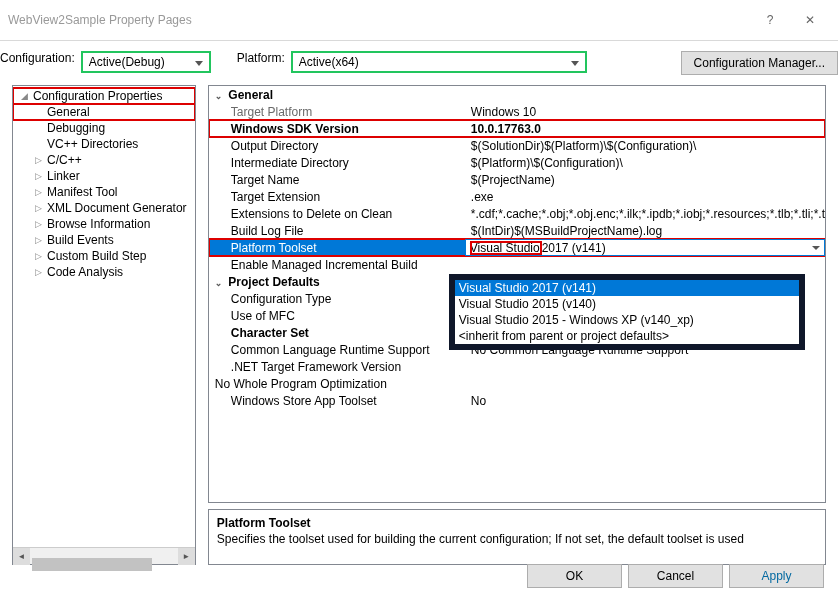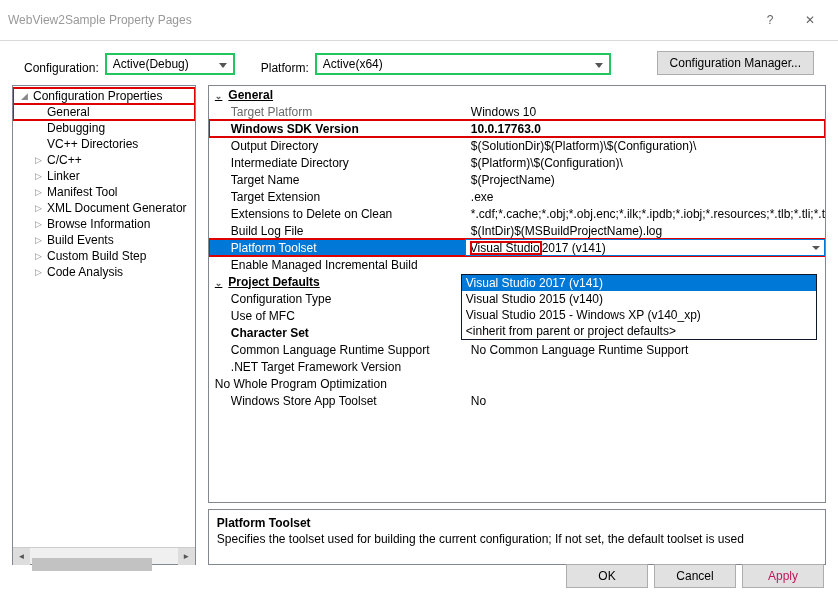--- a/index.html
+++ b/index.html
@@ -2,21 +2,21 @@
 <html><head>
 <meta charset="utf-8">
 <style>
 * { box-sizing: border-box; margin: 0; padding: 0; font-family: "Segoe UI", Tahoma, sans-serif; font-size: 12px; }
 body { background: #fff; width: 838px; height: 598px; overflow: hidden; position: relative; }
 
 .titlebar { height: 41px; background: #fff; border-bottom: 1px solid #d9d9d9; display: flex; align-items: center; padding: 0 8px; color: #999; }
 .titlebar .title { flex: 1; }
 .titlebar .help, .titlebar .close { width: 40px; height: 30px; display: flex; align-items: center; justify-content: center; color: #666; cursor: default; }
 
-.config-row { display: flex; align-items: flex-end; gap: 6px; padding: 10px 24px; }
+.config-row { display: flex; align-items: flex-start; gap: 6px; padding: 10px 0; }
 .config-row label { color: #000; }
 .config-row .combo { height: 22px; border: 2px solid #22c55e; background: #fff; padding: 0 20px 0 6px; display: flex; align-items: center; position: relative; }
 .config-row .combo::after { content: ""; position: absolute; right: 6px; top: 8px; width: 0; height: 0; border-left: 4px solid transparent; border-right: 4px solid transparent; border-top: 5px solid #555; }
 .config-row .btn { height: 24px; border: 1px solid #adadad; background: #e1e1e1; padding: 0 12px; display: flex; align-items: center; }
 
 .main { display: flex; padding: 0 12px; gap: 12px; height: 480px; }
 .tree-pane { width: 190px; border: 1px solid #828790; display: flex; flex-direction: column; }
 .tree-scroll { flex: 1; overflow: hidden; padding: 2px 0; }
 .tree-node { white-space: nowrap; padding: 1px 0 1px 8px; display: flex; align-items: center; cursor: default; }
 .tree-node.level1 { padding-left: 22px; }
@@ -26,39 +26,39 @@
 .tree-hscroll .arrow { width: 17px; height: 17px; background: #ddd; display: flex; align-items: center; justify-content: center; font-size: 8px; color: #555; }
 .tree-hscroll .track { flex: 1; position: relative; }
 .tree-hscroll .thumb { position: absolute; left: 2px; top: 2px; height: 13px; width: 120px; background: #c2c2c2; }
 
 .right-pane { flex: 1; display: flex; flex-direction: column; gap: 6px; }
 .prop-grid { flex: 1; border: 1px solid #828790; overflow: hidden; position: relative; display: flex; flex-direction: column; }
 .grid-body { flex: 1; overflow: hidden; }
 .grid-row { display: flex; height: 17px; align-items: center; }
 .grid-row .col-label { width: 256px; padding-left: 22px; overflow: hidden; white-space: nowrap; }
 .grid-row .col-value { flex: 1; padding-left: 6px; overflow: hidden; white-space: nowrap; }
-.grid-row.section .col-label { padding-left: 6px; font-weight: 700; text-decoration: underline; }
+.grid-row.section .col-label { padding-left: 6px; font-weight: 700; }
 .grid-row.section .exp2 { margin-right: 6px; font-size: 9px; color: #555; }
 .grid-row.dim .col-label { color: #6a6a6a; }
 .grid-row.bold .col-label, .grid-row.bold .col-value { font-weight: 700; }
 .grid-row.highlight-box { outline: 2px solid #d00; outline-offset: -1px; position: relative; z-index: 2; }
 .grid-row.selected { background: #0078d7; color: #fff; }
 .grid-row.selected .col-value-cell { background: #fff; color: #000; border: 1px solid #0078d7; height: 17px; display: flex; align-items: center; padding-left: 4px; position: relative; }
 .grid-row.selected .col-value-cell::after { content: ""; position: absolute; right: 4px; top: 6px; width: 0; height: 0; border-left: 4px solid transparent; border-right: 4px solid transparent; border-top: 4px solid #555; }
 .split-red { outline: 2px solid #d00; outline-offset: -2px; display: inline-block; padding: 0 2px 0 0; }
-.dropdown { position: absolute; left: 252px; top: 188px; width: 356px; border: 1px solid #0f172a; background: #fff; z-index: 5; }
+.dropdown { position: absolute; left: 240px; top: 188px; width: 356px; border: 6px solid #0f172a; background: #fff; z-index: 5; }
 .dropdown .dd-item { padding: 0 4px; height: 16px; line-height: 16px; white-space: nowrap; overflow: hidden; }
 .dropdown .dd-item.sel { background: #0078d7; color: #fff; }
 
 .desc-box { height: 56px; border: 1px solid #828790; padding: 6px 8px; }
 .desc-box .desc-title { font-weight: 700; margin-bottom: 2px; }
 
 .footer { position: absolute; bottom: 10px; right: 14px; display: flex; gap: 6px; }
-.footer .fbtn { width: 82px; height: 24px; border: 1px solid #adadad; background: #e1e1e1; display: flex; align-items: center; justify-content: center; cursor: default; }
-.footer .fbtn.disabled { color: #be185d; }
+.footer .fbtn { width: 95px; height: 24px; border: 1px solid #adadad; background: #e1e1e1; display: flex; align-items: center; justify-content: center; cursor: default; }
+.footer .fbtn.disabled { color: #0369a1; }
 </style>
 </head>
 <body>
 
 <div class="titlebar">
   <span class="title">WebView2Sample Property Pages</span>
   <span class="help">?</span>
   <span class="close">✕</span>
 </div>
 

